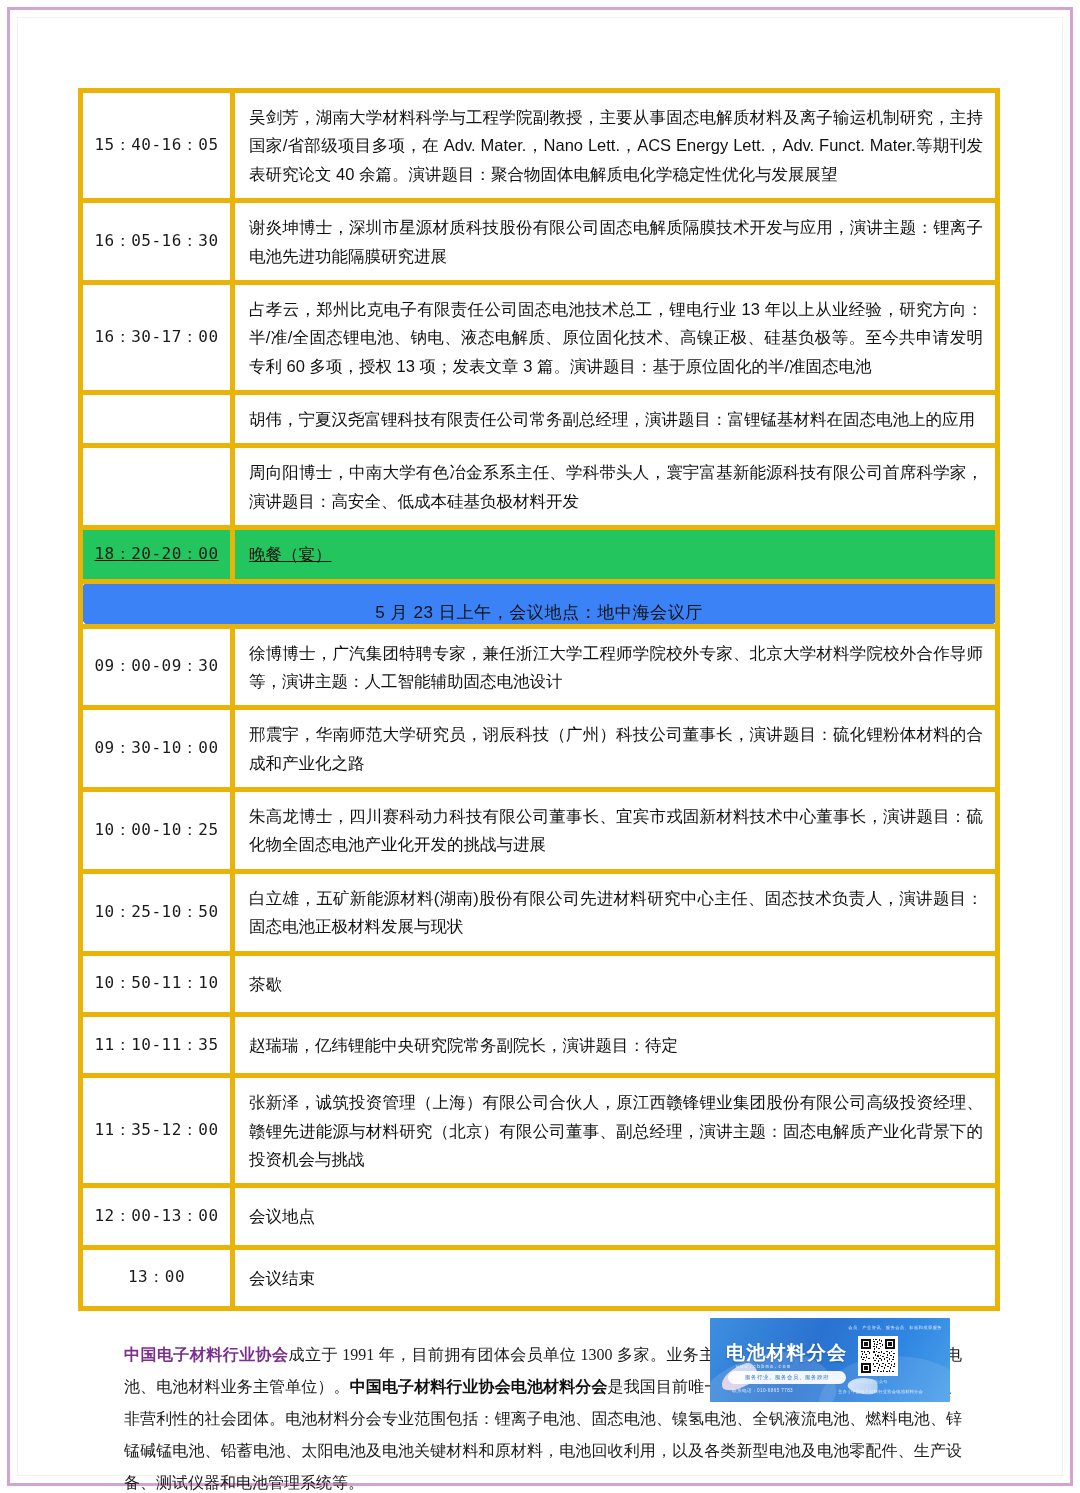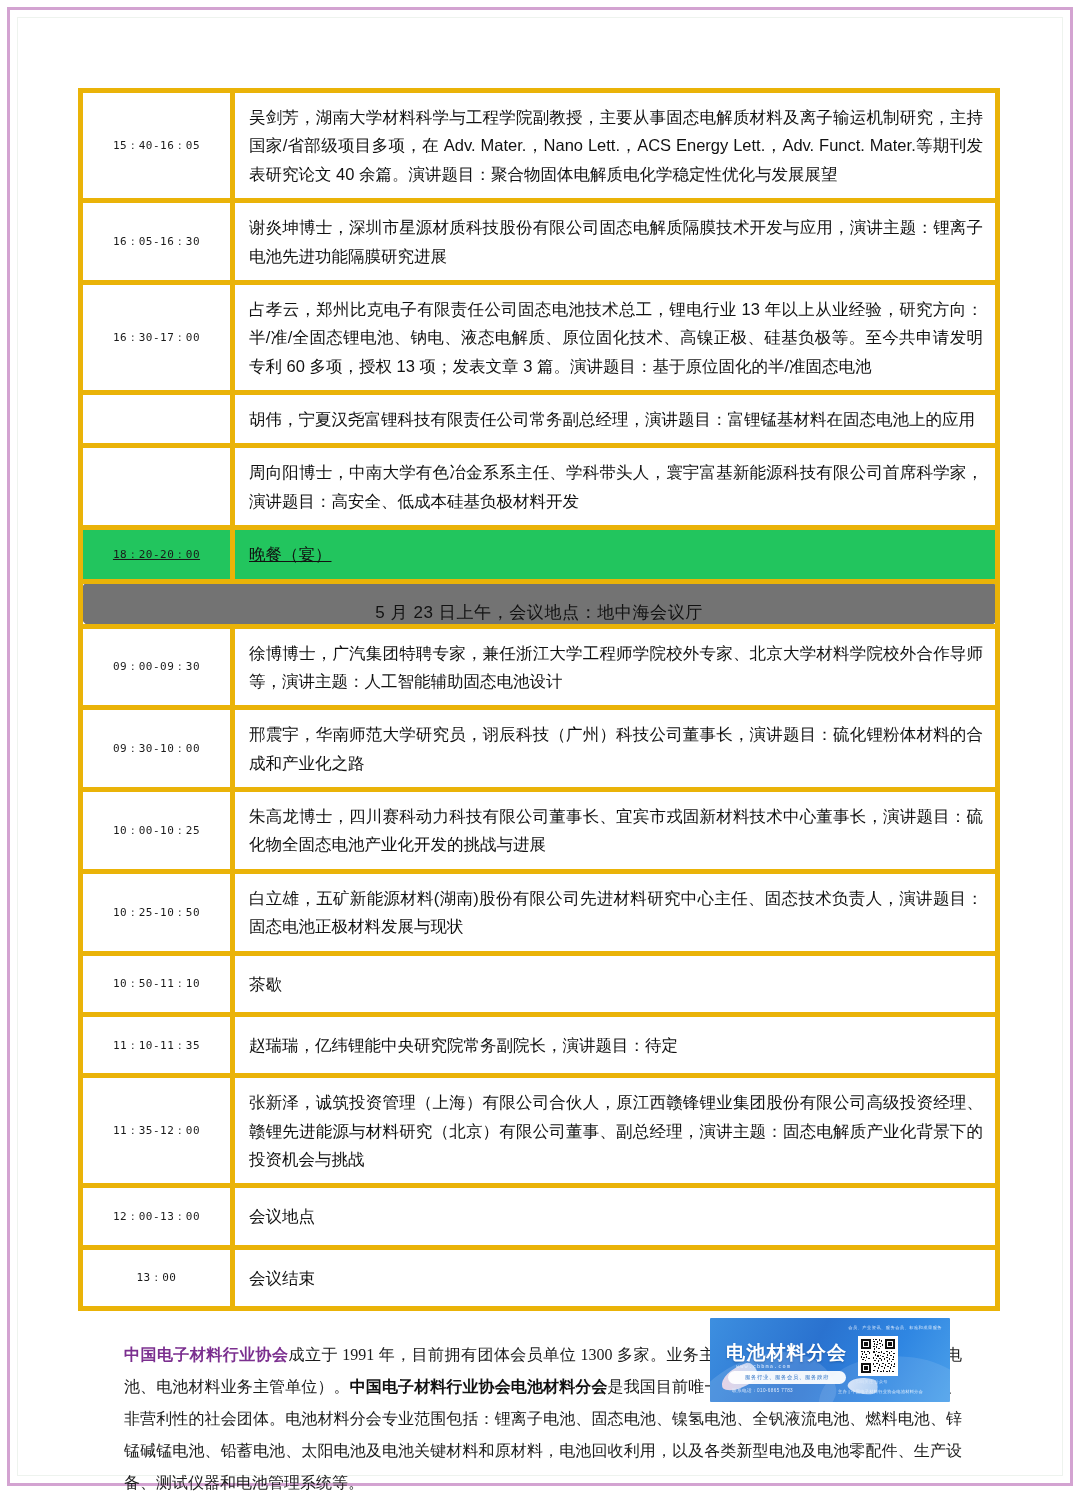--- a/index.html
+++ b/index.html
@@ -45,37 +45,37 @@
   }
   table.agenda td {
     border: 5px solid #eab308;
     vertical-align: middle;
     background: #ffffff;
   }
   td.time {
     width: 152px;
     text-align: center;
     font-family: "DejaVu Sans Mono", "Liberation Mono", monospace;
-    font-size: 11px;
+    font-size: 16px;
     letter-spacing: .5px;
     color: #1a1a1a;
     padding: 6px 4px;
     white-space: nowrap;
   }
   td.desc {
     padding: 10px 12px 10px 14px;
     line-height: 1.72;
     color: #111111;
     font-size: 16.5px;
     text-align: justify;
     text-justify: inter-ideograph;
   }
   tr.meal td { background: #22c55e; text-decoration: underline; }
   tr.section-head td {
-    background: #737373;
+    background: #3b82f6;
     text-align: center;
     padding: 17px 0 0;
     font-size: 17px;
     color: #111;
     letter-spacing: .6px;
     border-radius: 11px;
   }
   tr.short td.desc { padding-top: 14px; padding-bottom: 14px; }
 
   

